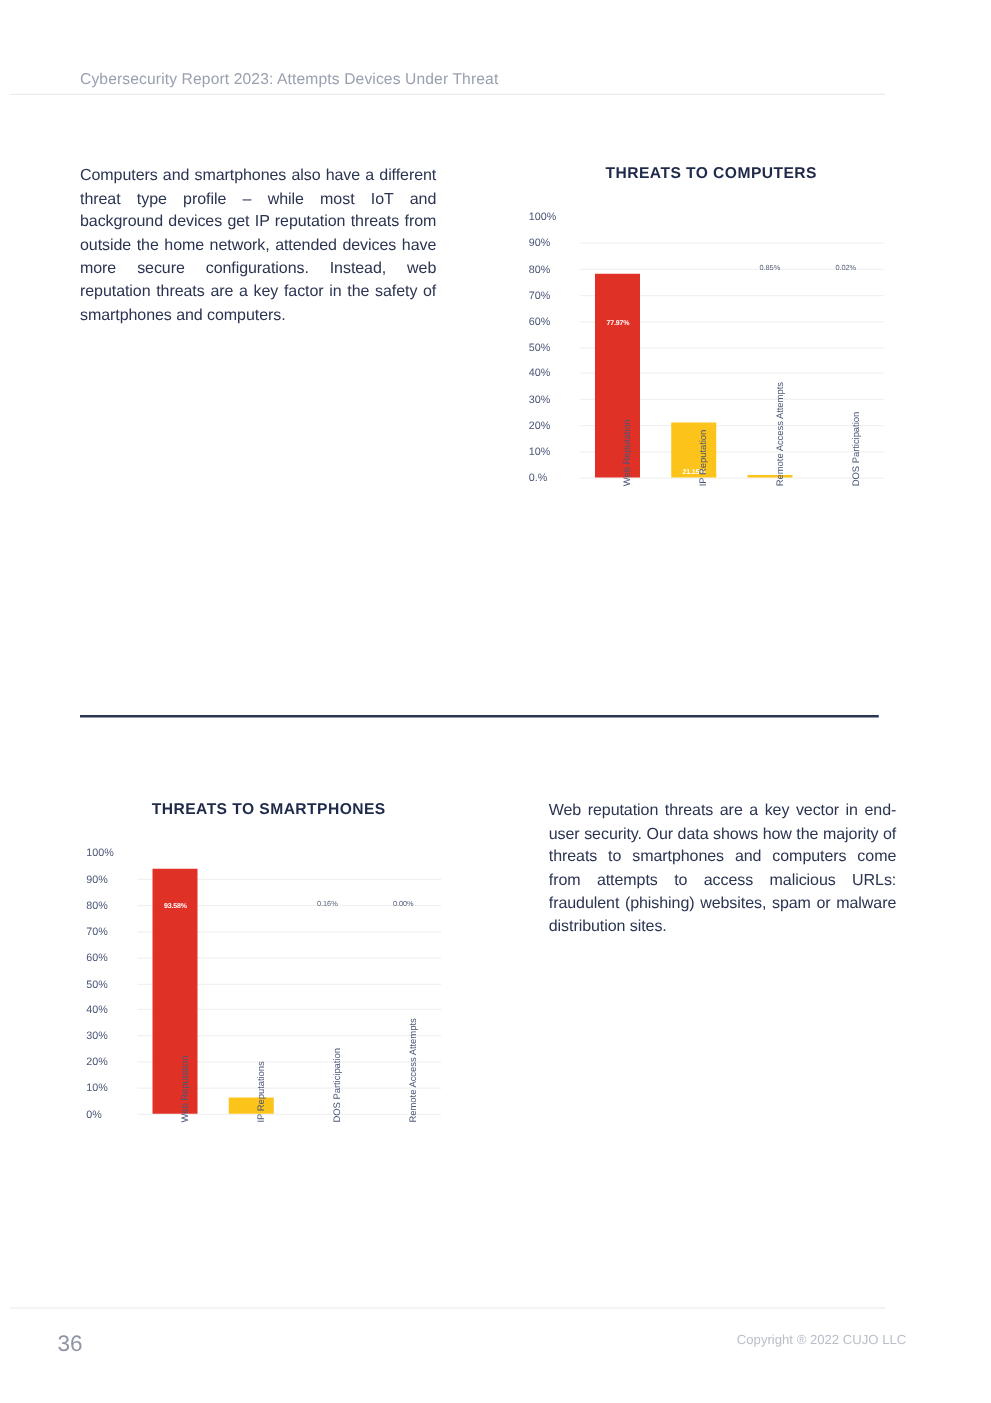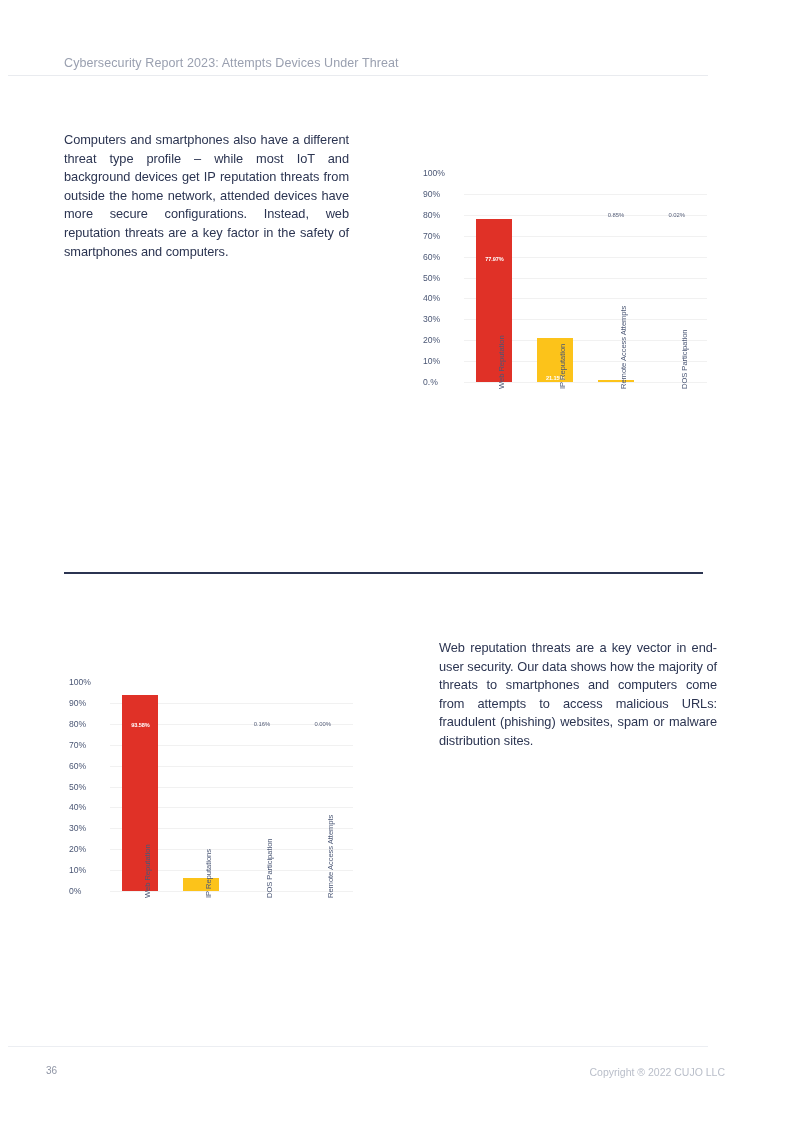--- a/index.html
+++ b/index.html
@@ -63,21 +63,21 @@
     left: 8px;
     top: 1046px;
     width: 700px;
     height: 1px;
     background: #eceef2;
   }
   .page-number {
     position: absolute;
     left: 46px;
     top: 1065px;
-    font-size: 10px;
+    font-size: 18px;
     color: #8f95a5;
   }
   .copyright {
     position: absolute;
     right: 68px;
     top: 1066px;
     font-size: 10.5px;
     color: #b9bec9;
     white-space: nowrap;
   }
@@ -154,20 +154,21 @@
 </style>
 </head>
 <body>
 
 <div class="header-rule"></div>
 <div class="header-title">Cybersecurity Report 2023: Attempts Devices Under Threat</div>
 
 <div class="copy copy-left">Computers and smartphones also have a different threat type profile – while most IoT and background devices get IP reputation threats from outside the home network, attended devices have more secure configurations. Instead, web reputation threats are a key factor in the safety of smartphones and computers.</div>
 
 <div class="chart" id="chart-computers" style="left:424px; top:131px; width:290px; height:360px;">
+  <div class="chart-title">THREATS TO COMPUTERS</div>
 <div class="plot" style="left: 40px; top: 42px; width: 243px; height: 209px;">
       <div class="ytick" style="top: 0px; right: 250px; width: 34px;">100%</div>
       <div class="gridline" style="top: 20.9px;"></div>
       <div class="ytick" style="top: 20.9px; right: 250px; width: 34px;">90%</div>
       <div class="gridline" style="top: 41.8px;"></div>
       <div class="ytick" style="top: 41.8px; right: 250px; width: 34px;">80%</div>
       <div class="gridline" style="top: 62.7px;"></div>
       <div class="ytick" style="top: 62.7px; right: 250px; width: 34px;">70%</div>
       <div class="gridline" style="top: 83.6px;"></div>
       <div class="ytick" style="top: 83.6px; right: 250px; width: 34px;">60%</div>
@@ -193,20 +194,21 @@
       <div class="bar-outlabel" style="left: 125.875px; width: 52px; top: 39px;">0.85%</div>
       <div class="xlabel" style="left: 154.875px; top: 216px;">Remote Access Attempts</div>
       <div class="bar-outlabel" style="left: 186.625px; width: 52px; top: 39px;">0.02%</div>
       <div class="xlabel" style="left: 215.625px; top: 216px;">DOS Participation</div>
     </div>
   </div>
 
 <div class="divider"></div>
 
 <div class="chart" id="chart-smartphones" style="left:70px; top:640px; width:290px; height:370px;">
+  <div class="chart-title">THREATS TO SMARTPHONES</div>
 <div class="plot" style="left: 40px; top: 42px; width: 243px; height: 209px;">
       <div class="ytick" style="top: 0px; right: 250px; width: 34px;">100%</div>
       <div class="gridline" style="top: 20.9px;"></div>
       <div class="ytick" style="top: 20.9px; right: 250px; width: 34px;">90%</div>
       <div class="gridline" style="top: 41.8px;"></div>
       <div class="ytick" style="top: 41.8px; right: 250px; width: 34px;">80%</div>
       <div class="gridline" style="top: 62.7px;"></div>
       <div class="ytick" style="top: 62.7px; right: 250px; width: 34px;">70%</div>
       <div class="gridline" style="top: 83.6px;"></div>
       <div class="ytick" style="top: 83.6px; right: 250px; width: 34px;">60%</div>

